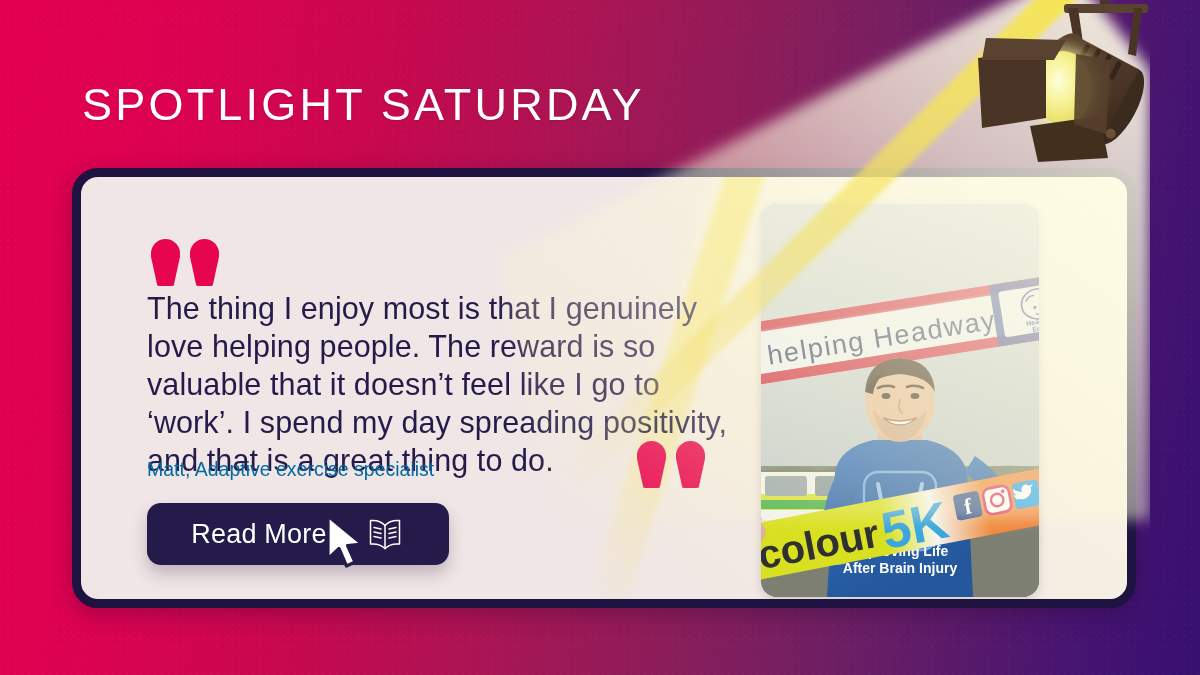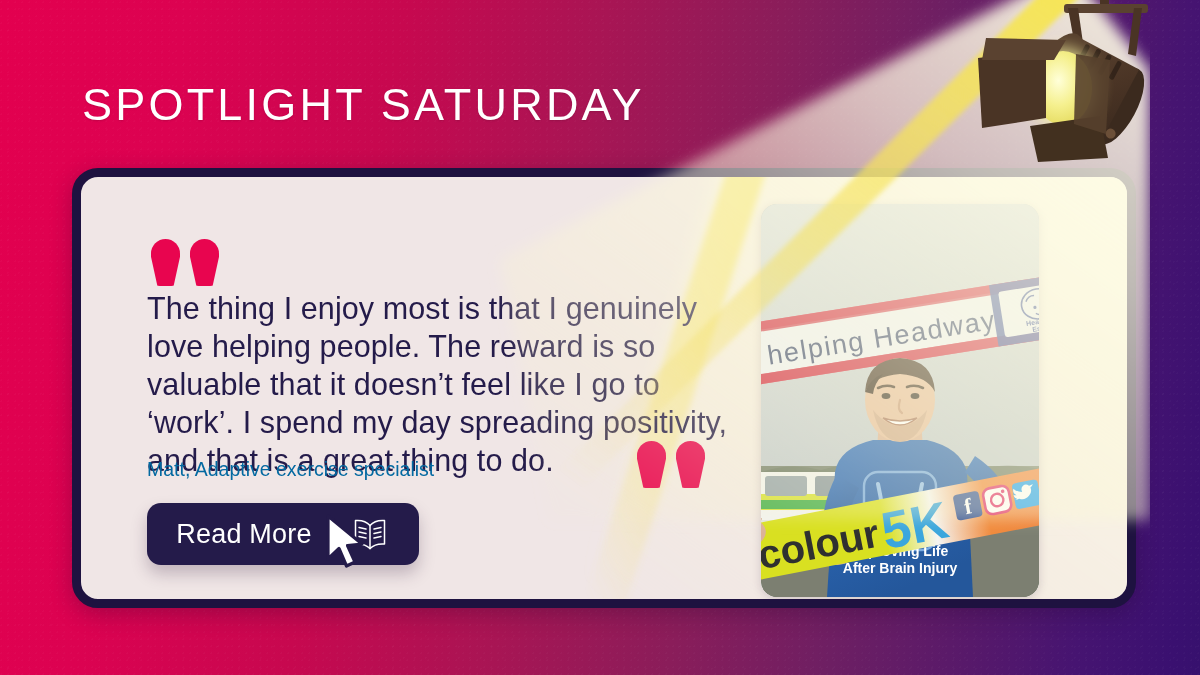--- a/index.html
+++ b/index.html
@@ -97,21 +97,21 @@
     position:absolute;left:66px;top:280px;
     color:#0369a1;
     font-size:19.5px;
     line-height:24px;
     z-index:5;
   }
 
   
   #read-more{
     position:absolute;left:66px;top:326px;
-    width:272px;height:62px;
+    width:302px;height:62px;
     background:#241b4a;
     border:none;border-radius:14px;
     display:flex;align-items:center;justify-content:center;gap:38px;
     cursor:pointer;
     box-shadow:0 9px 16px rgba(60,40,70,.26);
     z-index:6;
   }
   #read-more-label{
     color:#ffffff;font-size:27px;font-weight:400;letter-spacing:.2px;
     font-family:"Liberation Sans",sans-serif;

